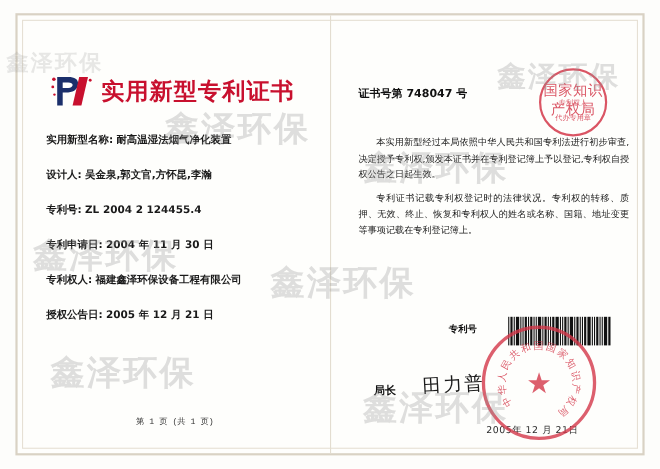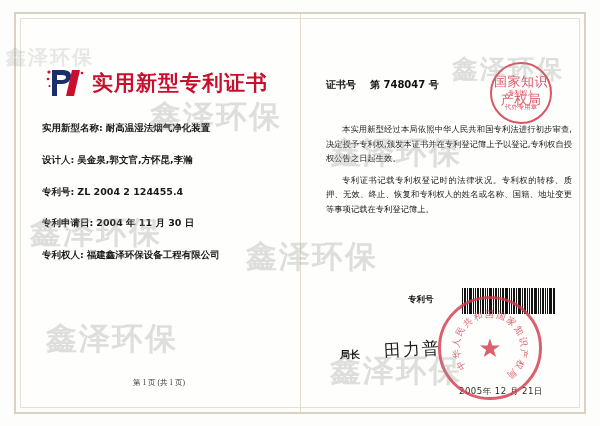--- a/index.html
+++ b/index.html
@@ -102,21 +102,21 @@
   .field-value {
     margin-left: 3px;
     font-weight: bold;
   }
   .page-foot {
     position: absolute;
     left: 0;
     top: 352px;
     width: 262px;
     text-align: center;
-    font-family: Liberation Serif, serif;
+    font-family: Liberation Mono, monospace;
     font-size: 7.5px;
     color: #333;
   }
 
   
   .right {
     position: absolute;
     left: 312px;
     top: 26px;
     width: 270px;
@@ -127,21 +127,20 @@
     left: 14px;
     top: 52px;
     display: flex;
     align-items: baseline;
     font-family: "DejaVu Sans", sans-serif;
     font-size: 10px;
     font-weight: bold;
     color: #111;
   }
   .certno-value {
-    margin-left: 14px;
   }
   .body-text {
     position: absolute;
     left: 10px;
     top: 96px;
     width: 250px;
     font-family: "DejaVu Sans", sans-serif;
     font-size: 8.3px;
     line-height: 1.75;
     color: #1b1b1b;
@@ -203,21 +202,20 @@
     transform: rotate(-3deg);
   }
   .issue-date {
     position: absolute;
     left: 120px;
     top: 92px;
     font-family: "DejaVu Sans", sans-serif;
     font-size: 8.5px;
     color: #2b2b2b;
     letter-spacing: 0.5px;
-    margin-left: 17px;
   }
 
   
   .stamp-small {
     position: absolute;
     left: 490px;
     top: 62px;
     width: 62px;
     height: 62px;
     border: 2px solid #d4384a;
@@ -350,20 +348,24 @@
       <div class="field">
         <span class="field-label">专利申请日:</span>
         <span class="field-value">2004 年 11 月 30 日</span>
       </div>
 
       <div class="field">
         <span class="field-label">专利权人:</span>
         <span class="field-value">福建鑫泽环保设备工程有限公司</span>
       </div>
 
+      <div class="field">
+        <span class="field-label">授权公告日:</span>
+        <span class="field-value">2005 年 12 月 21 日</span>
+      </div>
 
     </div>
 
     <div class="page-foot">第 1 页 (共 1 页)</div>
   </div>
 
   <div class="right">
 
     <div class="certno-row">
       <span>证书号</span>

